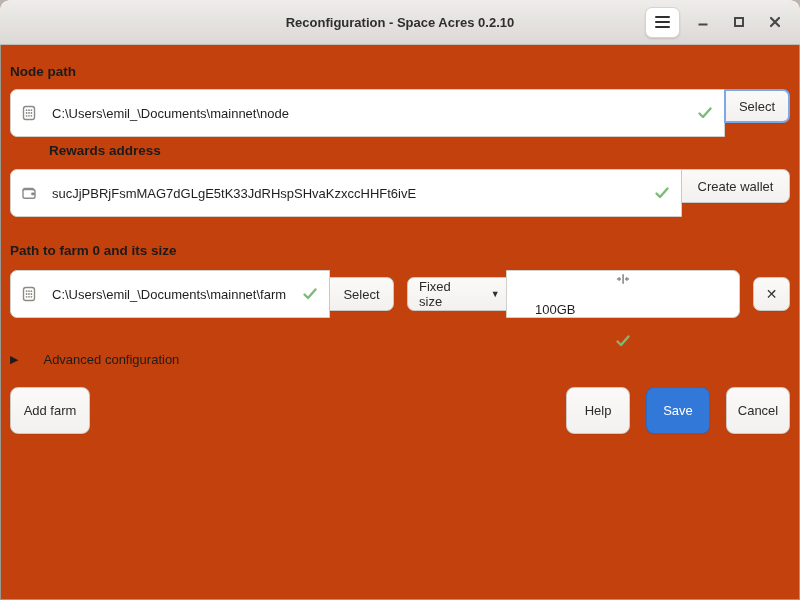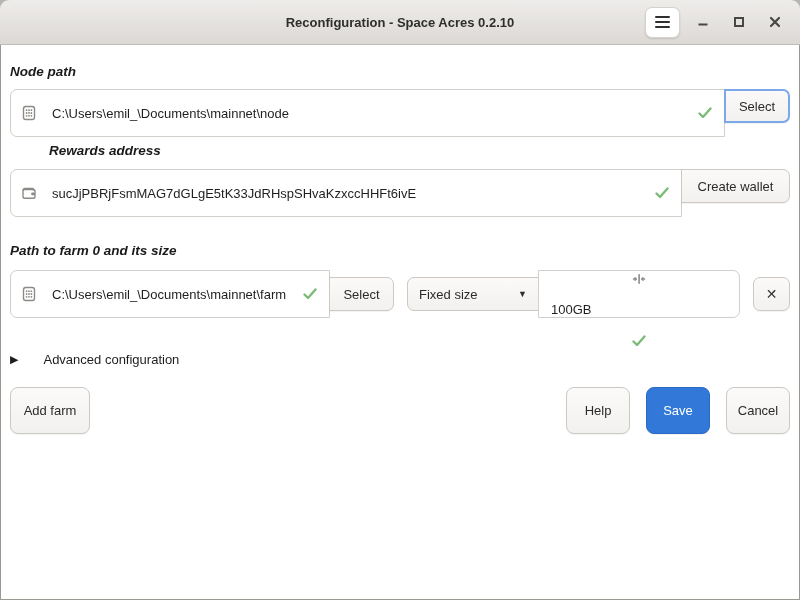--- a/index.html
+++ b/index.html
@@ -1,36 +1,36 @@
 <!DOCTYPE html>
 <html><head>
 <meta charset="utf-8">
 <style>
   html,body{margin:0;padding:0;}
   body{width:800px;height:600px;overflow:hidden;background:#b9b5b0;
        font-family:"Liberation Sans","DejaVu Sans",sans-serif;
        -webkit-font-smoothing:antialiased;}
-  .window{width:800px;height:600px;background:#ffffff;display:flex;flex-direction:column;
+  .window{width:800px;height:600px;background:#c2410c;display:flex;flex-direction:column;
           border-radius:9px 9px 0 0;box-sizing:border-box;overflow:hidden;
           box-shadow:inset 0 0 0 1px #9b9791;}
   
   .titlebar{position:relative;height:44px;flex:0 0 44px;
             background:linear-gradient(#efedeb,#dbd8d5);
             border-bottom:1px solid #bfbbb6;display:flex;align-items:center;}
   .title{position:absolute;left:0;right:0;text-align:center;font-size:13px;font-weight:700;
          color:#2f2f2f;pointer-events:none;}
   .tb-controls{margin-left:auto;display:flex;align-items:center;gap:10px;padding-right:12px;z-index:2;}
   .menu-btn{width:33px;height:29px;background:#ffffff;border:1px solid #d6d3cf;border-radius:7px;
             display:flex;align-items:center;justify-content:center;flex-direction:column;gap:3px;
             box-shadow:0 1px 2px rgba(0,0,0,.12);cursor:pointer;}
   .menu-btn .bar{width:15px;height:2px;background:#2f2f2f;border-radius:1px;}
   .winctl{width:26px;height:26px;display:flex;align-items:center;justify-content:center;cursor:pointer;}
   
   .content{flex:1;padding:0 10px;box-sizing:border-box;}
-  .section-label{font-size:13.5px;font-weight:700;color:#1b1b1b;font-style:italic;}
+  .section-label{font-size:13.5px;font-weight:700;color:#1b1b1b;}
   .lbl-node{margin-top:19px;}
   .lbl-rewards{margin-top:6px;padding-left:39px;}
   .lbl-farm{margin-top:26px;}
   .row{display:flex;margin-top:10px;}
   .row-rewards{margin-top:11px;}
   .row-farm{margin-top:12px;align-items:center;}
   .entry{background:#ffffff;border:1px solid #d2cec9;display:flex;align-items:center;
          gap:15px;padding:0 10px;height:48px;box-sizing:border-box;min-width:0;}
   .entry.left-round{border-radius:7px 0 0 7px;}
   .entry.no-round-left{border-radius:0 7px 7px 0;flex-direction:column;}
@@ -41,21 +41,21 @@
   .btn{background:linear-gradient(#fbfaf9,#f3f1ef);border:1px solid #ccc8c3;color:#2b2b2b;
        font:13px "Liberation Sans","DejaVu Sans",sans-serif;display:flex;align-items:center;
        justify-content:center;cursor:pointer;box-sizing:border-box;box-shadow:0 1px 1px rgba(0,0,0,.05);}
   .linked-btn{border-radius:0 7px 7px 0;margin-left:-1px;height:34px;}
   .btn-select-1{width:66px;border:2px solid #7aa8e8;}
   .btn-select-2{width:65px;}
   .btn-create{width:109px;}
   .entry-node{flex:1;}
   .entry-rewards{flex:1;}
   .entry-farmpath{width:320px;}
-  .dropdown{width:132px;height:34px;box-sizing:border-box;background:linear-gradient(#fbfaf9,#f3f1ef);
+  .dropdown{width:100px;height:34px;box-sizing:border-box;background:linear-gradient(#fbfaf9,#f3f1ef);
             border:1px solid #ccc8c3;border-radius:7px 0 0 7px;display:flex;align-items:center;
             justify-content:space-between;padding:0 11px;font-size:13px;color:#2b2b2b;cursor:pointer;gap:40px;}
   .dd-arrow{font-size:9px;color:#2f2f2f;}
   .entry-size{flex:1;margin-left:-1px;}
   .gap14{width:13px;flex:0 0 13px;}
   .btn-remove{width:37px;height:34px;border-radius:7px;font-weight:700;font-size:14px;color:#363636;}
   
   .expander{margin-top:34px;display:flex;align-items:center;gap:9px;cursor:pointer;}
   .exp-arrow{font-size:11px;color:#1d1d1d;}
   .exp-label{font-size:13px;color:#1d1d1d;margin-left:16px;}

